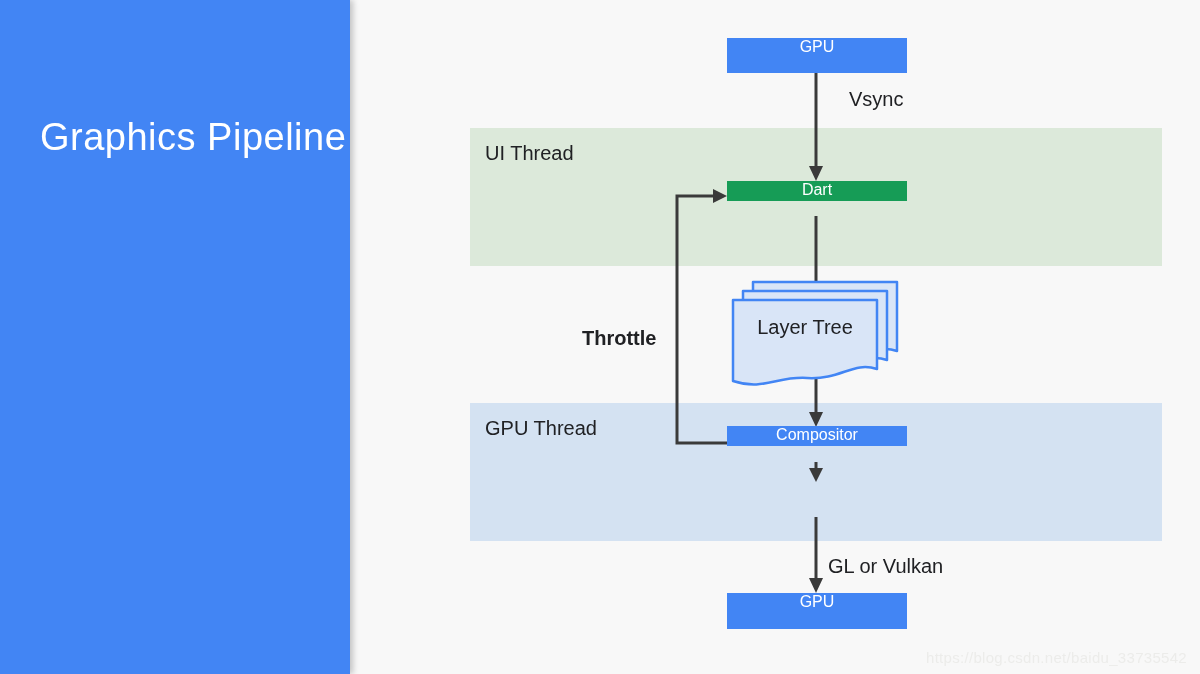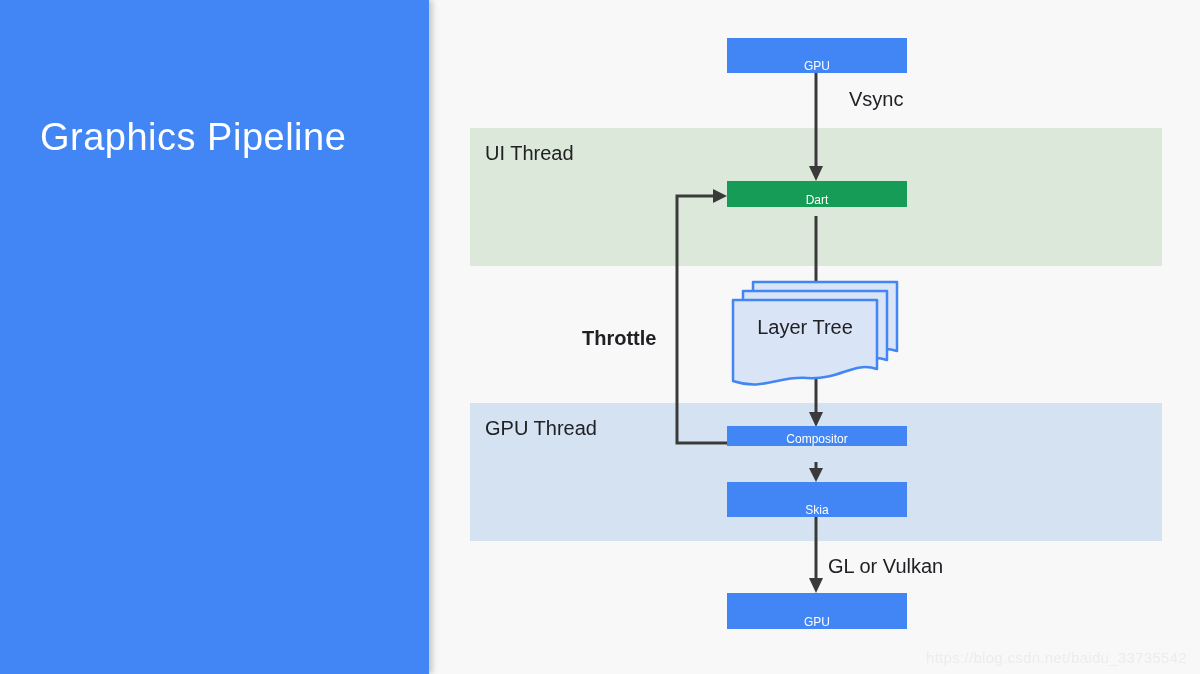--- a/index.html
+++ b/index.html
@@ -6,44 +6,44 @@
     --page-bg:#F8F8F8; --brand-blue:#4285F4; --dart-green:#169C56;
     --band-green:#DCE9DA; --band-blue:#D4E2F2; --doc-fill:#D9E5F7;
     --doc-stroke:#4285F4; --arrow:#3A3A3A; --label-text:#202124;
     --node-text:#FFFFFF; --watermark-text:#ECECEA;
   }
   html,body{margin:0;padding:0;}
   body{font-family:"Liberation Sans", sans-serif;}
   .stage{position:relative;width:1200px;height:674px;background:var(--page-bg);overflow:hidden;}
 
   
-  .left-panel{position:absolute;left:0;top:0;width:429px;height:674px;
+  .left-panel{position:absolute;left:0;top:0;width:350px;height:674px;
     background:var(--brand-blue);box-shadow:3px 0 6px rgba(0,0,0,.22);z-index:5;}
   .slide-title{position:absolute;left:40px;top:116px;margin:0;font-size:38px;
     font-weight:400;color:#fff;letter-spacing:.5px;white-space:nowrap;}
 
   
   .band{position:absolute;left:470px;width:692px;height:138px;z-index:1;}
   .band-ui{top:128px;background:var(--band-green);}
   .band-gpu{top:403px;background:var(--band-blue);}
   .band-label{position:absolute;left:15px;top:14px;font-size:20px;color:var(--label-text);}
 
   
   .overlay{position:absolute;left:0;top:0;width:1200px;height:674px;z-index:2;}
   .conn{stroke:var(--arrow);stroke-width:3;fill:none;stroke-linejoin:miter;stroke-linecap:butt;}
   .arrowhead{fill:var(--arrow);stroke:none;}
   .doc{fill:var(--doc-fill);stroke:var(--doc-stroke);stroke-width:2.5;stroke-linejoin:round;}
 
   
-  .node{position:absolute;left:727px;width:180px;display:flex;align-items:flex-end;
-    justify-content:center;color:var(--node-text);font-size:12px;z-index:3;}
+  .node{position:absolute;left:727px;width:180px;display:flex;align-items:flex-start;
+    justify-content:center;color:var(--node-text);font-size:16px;z-index:3;}
   .node-blue{background:var(--brand-blue);}
   .node-green{background:var(--dart-green);}
   .node-gpu-top{top:38px;height:35px;}
-  .node-dart{top:181px;height:26px;}
+  .node-dart{top:181px;height:20px;}
   .node-compositor{top:426px;height:20px;}
   .node-skia{top:482px;height:35px;}
   .node-gpu-bottom{top:593px;height:36px;}
 
   
   .edge-label{position:absolute;font-size:20px;color:var(--label-text);z-index:4;white-space:nowrap;}
   .label-vsync{left:829px;top:88px;margin-left:20px;}
   .label-throttle{left:582px;top:327px;font-weight:bold;}
   .label-gl{left:828px;top:555px;}
   .label-layer-tree{left:733px;top:316px;width:144px;text-align:center;z-index:4;}
@@ -109,23 +109,20 @@
   <div class="node node-green node-dart">
     <span>Dart</span>
   </div>
 
   <div class="edge-label label-layer-tree">Layer Tree</div>
 
   <div class="node node-blue node-compositor">
     <span>Compositor</span>
   </div>
 
-  <div class="node node-blue node-skia">
-    <span>Skia</span>
-  </div>
 
   <div class="node node-blue node-gpu-bottom">
     <span>GPU</span>
   </div>
 
   <div class="edge-label label-vsync">Vsync</div>
   <div class="edge-label label-throttle">Throttle</div>
   <div class="edge-label label-gl">GL or Vulkan</div>
 
   <div class="watermark">https://blog.csdn.net/baidu_33735542</div>

